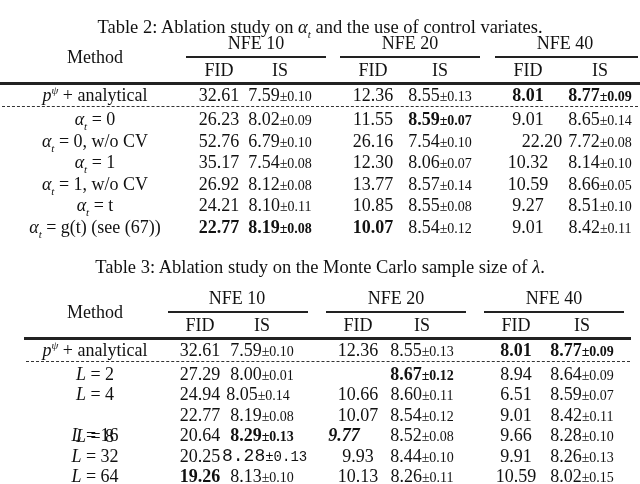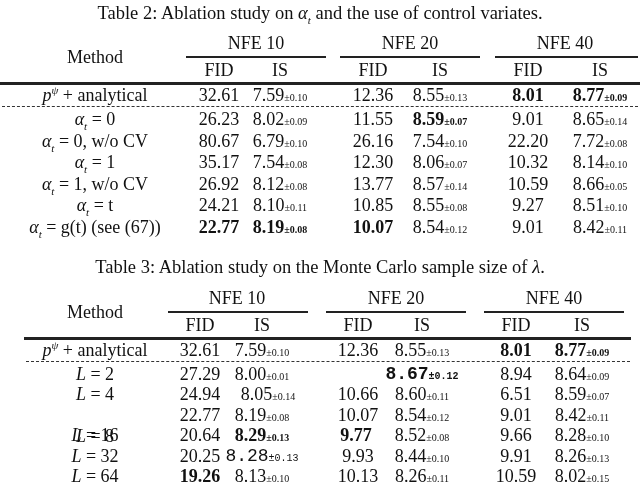--- a/index.html
+++ b/index.html
@@ -9,30 +9,30 @@
   }
   .caption {
     position: absolute; left: 0; width: 640px; text-align: center;
     font-size: 18.5px; line-height: 22px; white-space: nowrap;
   }
   .math { font-style: italic; }
   .tbl { position: absolute; }
   .row { position: absolute; left: 0; height: 22px; line-height: 22px; font-size: 18px; white-space: nowrap; }
   .cell { position: absolute; top: 0; text-align: center; }
   .bold { font-weight: bold; }
-  .pm { font-size: 10px; }
+  .pm { font-size: 14px; }
   .grp-line { position: absolute; height: 1.5px; background: #222; }
   .thick-line { position: absolute; height: 2.5px; background: #222; }
   .dash-line { position: absolute; height: 0; border-top: 1.6px dashed #333; }
   sub, sup { font-size: 11px; line-height: 0; }
 </style>
 </head>
 <body>
 
-<div class="caption" style="top:2px;">
+<div class="caption" style="top:16px;">
   <span>Table 2: Ablation study on </span><span class="math">α</span><sub class="math">t</sub><span> and the use of control variates.</span>
 </div>
 
 <div class="tbl" id="t2" style="left:0; top:0; width:640px; height:240px;">
   <div class="row" style="top:46px; width:190px;">
     <div class="cell" style="left:0; width:190px;">Method</div>
   </div>
   <div class="row" style="top:32px; width:640px;">
     <div class="cell" style="left:186px; width:140px;">NFE 10</div>
     <div class="cell" style="left:340px; width:140px;">NFE 20</div>
@@ -65,25 +65,25 @@
         <div class="cell" style="left:0px; width:190px;"><span class="math">α</span><sub class="math">t</sub><span> = 0</span></div>
         <div class="cell" style="left:186px; width:66px;"><span>26.23</span></div>
         <div class="cell" style="left:240px; width:80px;"><span>8.02</span><span class="pm">±0.09</span></div>
         <div class="cell" style="left:340px; width:66px;"><span>11.55</span></div>
         <div class="cell bold" style="left:400px; width:80px;"><span>8.59</span><span class="pm">±0.07</span></div>
         <div class="cell" style="left:495px; width:66px;"><span>9.01</span></div>
         <div class="cell" style="left:560px; width:80px;"><span>8.65</span><span class="pm">±0.14</span></div>
       </div>
       <div class="row" style="top:129.5px; width:640px;">
         <div class="cell" style="left:0px; width:190px;"><span class="math">α</span><sub class="math">t</sub><span> = 0, w/o CV</span></div>
-        <div class="cell" style="left:186px; width:66px;"><span>80.67</span></div>
+        <div class="cell" style="left:186px; width:66px;"><span>52.76</span></div>
         <div class="cell" style="left:240px; width:80px;"><span>6.79</span><span class="pm">±0.10</span></div>
         <div class="cell" style="left:340px; width:66px;"><span>26.16</span></div>
         <div class="cell" style="left:400px; width:80px;"><span>7.54</span><span class="pm">±0.10</span></div>
-        <div class="cell" style="left:495px; width:66px;"><span>22.20</span></div>
+        <div class="cell" style="left:509px; width:66px;"><span>22.20</span></div>
         <div class="cell" style="left:560px; width:80px;"><span>7.72</span><span class="pm">±0.08</span></div>
       </div>
       <div class="row" style="top:151px; width:640px;">
         <div class="cell" style="left:0px; width:190px;"><span class="math">α</span><sub class="math">t</sub><span> = 1</span></div>
         <div class="cell" style="left:186px; width:66px;"><span>35.17</span></div>
         <div class="cell" style="left:240px; width:80px;"><span>7.54</span><span class="pm">±0.08</span></div>
         <div class="cell" style="left:340px; width:66px;"><span>12.30</span></div>
         <div class="cell" style="left:400px; width:80px;"><span>8.06</span><span class="pm">±0.07</span></div>
         <div class="cell" style="left:495px; width:66px;"><span>10.32</span></div>
         <div class="cell" style="left:560px; width:80px;"><span>8.14</span><span class="pm">±0.10</span></div>
@@ -151,47 +151,47 @@
       <div class="cell" style="left:382px; width:80px;"><span>8.55</span><span class="pm">±0.13</span></div>
       <div class="cell bold" style="left:484px; width:64px;"><span>8.01</span></div>
       <div class="cell bold" style="left:542px; width:80px;"><span>8.77</span><span class="pm">±0.09</span></div>
     </div>
   <div class="dash-line" style="left:26px; top:361px; width:604px;"></div>
   <div class="t3rows">
       <div class="row" style="top:363px; width:640px;">
         <div class="cell" style="left:20px; width:150px;"><span class="math">L</span><span> = 2</span></div>
         <div class="cell" style="left:168px; width:64px;"><span>27.29</span></div>
         <div class="cell" style="left:222px; width:80px;"><span>8.00</span><span class="pm">±0.01</span></div>
-        <div class="cell bold" style="left:382px; width:80px;font-family:Liberation Mono, monospace;"><span>8.67</span><span class="pm">±0.12</span></div>
+        <div class="cell bold" style="left:382px; width:80px;"><span>8.67</span><span class="pm">±0.12</span></div>
         <div class="cell" style="left:484px; width:64px;"><span>8.94</span></div>
         <div class="cell" style="left:542px; width:80px;"><span>8.64</span><span class="pm">±0.09</span></div>
       </div>
       <div class="row" style="top:383.4px; width:640px;">
         <div class="cell" style="left:20px; width:150px;text-align:center;"><span class="math">L</span><span> = 4</span></div>
         <div class="cell" style="left:168px; width:64px;"><span>24.94</span></div>
-        <div class="cell" style="left:228px; width:80px;"><span>8.05</span><span class="pm">±0.14</span></div>
+        <div class="cell" style="left:218px; width:80px;"><span>8.05</span><span class="pm">±0.14</span></div>
         <div class="cell" style="left:326px; width:64px;"><span>10.66</span></div>
         <div class="cell" style="left:382px; width:80px;"><span>8.60</span><span class="pm">±0.11</span></div>
         <div class="cell" style="left:484px; width:64px;"><span>6.51</span></div>
         <div class="cell" style="left:542px; width:80px;"><span>8.59</span><span class="pm">±0.07</span></div>
       </div>
       <div class="row" style="top:403.8px; width:640px;">
         <div class="cell" style="left:20px; width:150px;margin-top:21px;"><span class="math">L</span><span> = 8</span></div>
         <div class="cell" style="left:168px; width:64px;"><span>22.77</span></div>
         <div class="cell" style="left:222px; width:80px;"><span>8.19</span><span class="pm">±0.08</span></div>
         <div class="cell" style="left:326px; width:64px;"><span>10.07</span></div>
         <div class="cell" style="left:382px; width:80px;"><span>8.54</span><span class="pm">±0.12</span></div>
         <div class="cell" style="left:484px; width:64px;"><span>9.01</span></div>
         <div class="cell" style="left:542px; width:80px;"><span>8.42</span><span class="pm">±0.11</span></div>
       </div>
       <div class="row" style="top:424.2px; width:640px;">
         <div class="cell" style="left:20px; width:150px;"><span class="math">L</span><span> = 16</span></div>
         <div class="cell" style="left:168px; width:64px;"><span>20.64</span></div>
         <div class="cell bold" style="left:222px; width:80px;"><span>8.29</span><span class="pm">±0.13</span></div>
-        <div class="cell bold" style="left:324px; width:64px;"><span>9.77</span></div>
+        <div class="cell bold" style="left:312px; width:64px;font-style:italic;"><span>9.77</span></div>
         <div class="cell" style="left:382px; width:80px;"><span>8.52</span><span class="pm">±0.08</span></div>
         <div class="cell" style="left:484px; width:64px;"><span>9.66</span></div>
         <div class="cell" style="left:542px; width:80px;"><span>8.28</span><span class="pm">±0.10</span></div>
       </div>
       <div class="row" style="top:444.6px; width:640px;">
         <div class="cell" style="left:20px; width:150px;"><span class="math">L</span><span> = 32</span></div>
         <div class="cell" style="left:168px; width:64px;"><span>20.25</span></div>
         <div class="cell" style="left:222px; width:80px;font-family:Liberation Mono, monospace;"><span>8.28</span><span class="pm">±0.13</span></div>
         <div class="cell" style="left:326px; width:64px;"><span>9.93</span></div>
         <div class="cell" style="left:382px; width:80px;"><span>8.44</span><span class="pm">±0.10</span></div>

